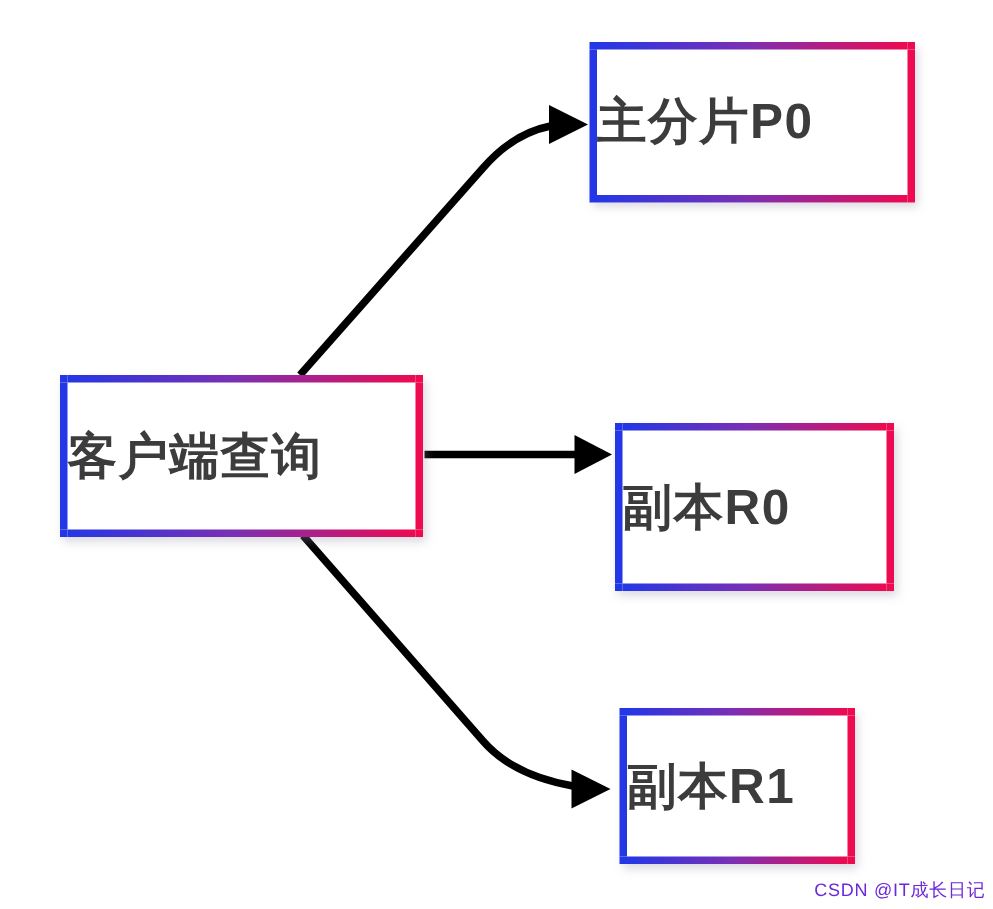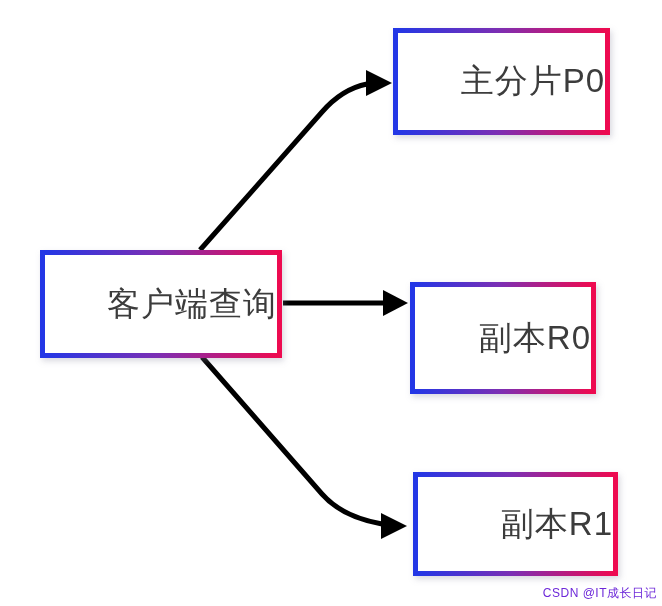--- a/index.html
+++ b/index.html
@@ -16,31 +16,32 @@
     overflow: hidden;
   }
   .node {
     position: absolute;
     box-sizing: border-box;
     background: #ffffff;
     border: 5px solid transparent;
     border-image: linear-gradient(to right, #2337e6 0%, #7b2fb4 48%, #ee0a50 100%) 1;
     display: flex;
     align-items: center;
-    justify-content: flex-end;
+    justify-content: flex-start;
     font-size: 33px;
     letter-spacing: 1px;
     color: #3c3c3c;
     box-shadow: 2px 3px 6px rgba(145,145,165,0.35);
     white-space: nowrap;
+    font-weight: bold;
   }
-  #node-client { left: 40px;  top: 250px; width: 242px; height: 108px; padding-left: 28px; }
+  #node-client { left: 40px;  top: 250px; width: 242px; height: 108px; }
   #node-p0     { left: 393px; top: 28px;  width: 217px; height: 107px; }
   #node-r0     { left: 410px; top: 248px; width: 186px; height: 112px; margin-top: 34px; }
-  #node-r1     { left: 413px; top: 472px; width: 205px; height: 104px; }
+  #node-r1     { left: 413px; top: 472px; width: 157px; height: 104px; }
   #arrow-layer {
     position: absolute;
     left: 0; top: 0;
     width: 662px;
     height: 606px;
     pointer-events: none;
   }
   #arrow-layer path {
     fill: none;
     stroke: #000000;

